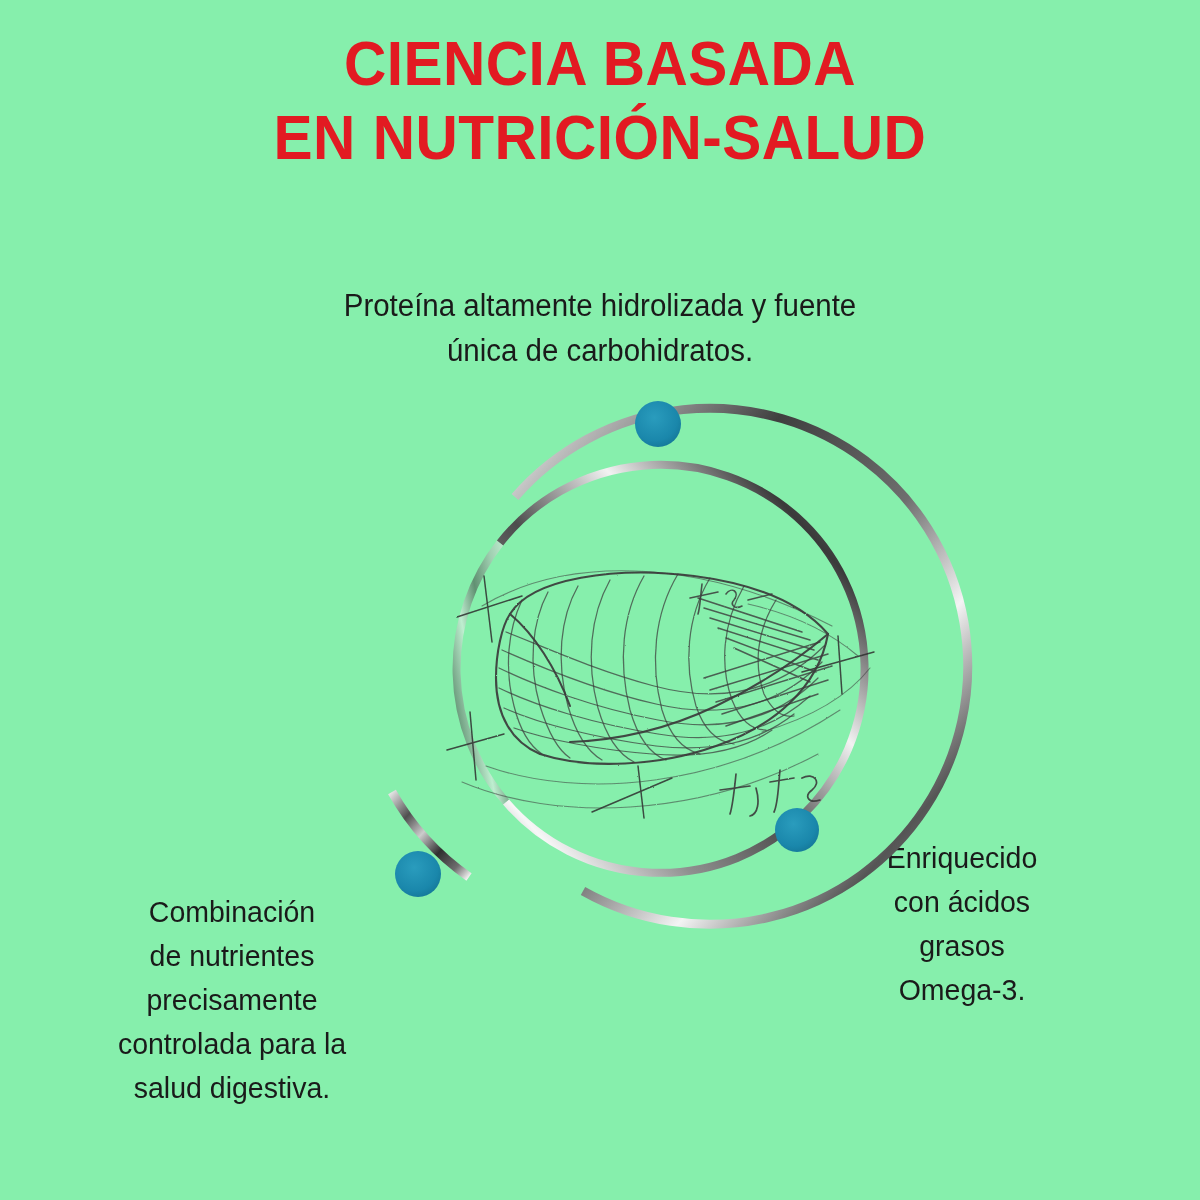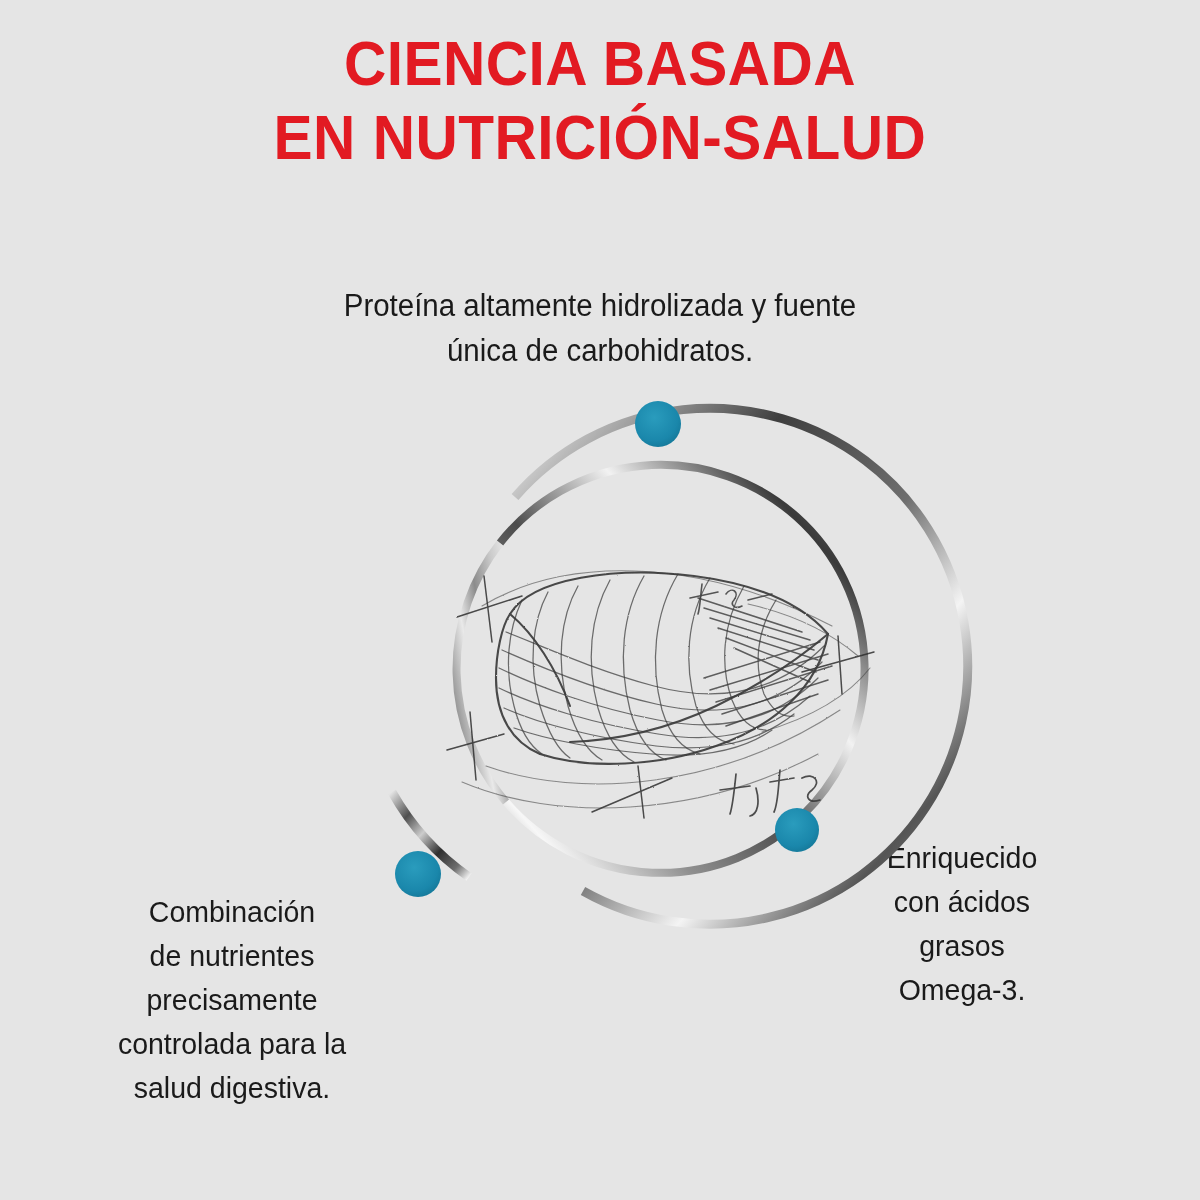--- a/index.html
+++ b/index.html
@@ -10,21 +10,21 @@
   }
   body {
     font-family: "Liberation Sans", sans-serif;
     -webkit-font-smoothing: antialiased;
   }
 
   #poster {
     position: relative;
     width: 1200px;
     height: 1200px;
-    background: #e5e5e5;
+    background: #86efac;
     overflow: hidden;
   }
 
   
   .title-block {
     position: absolute;
     left: 0;
     top: 26px;
     width: 1200px;
     text-align: center;

